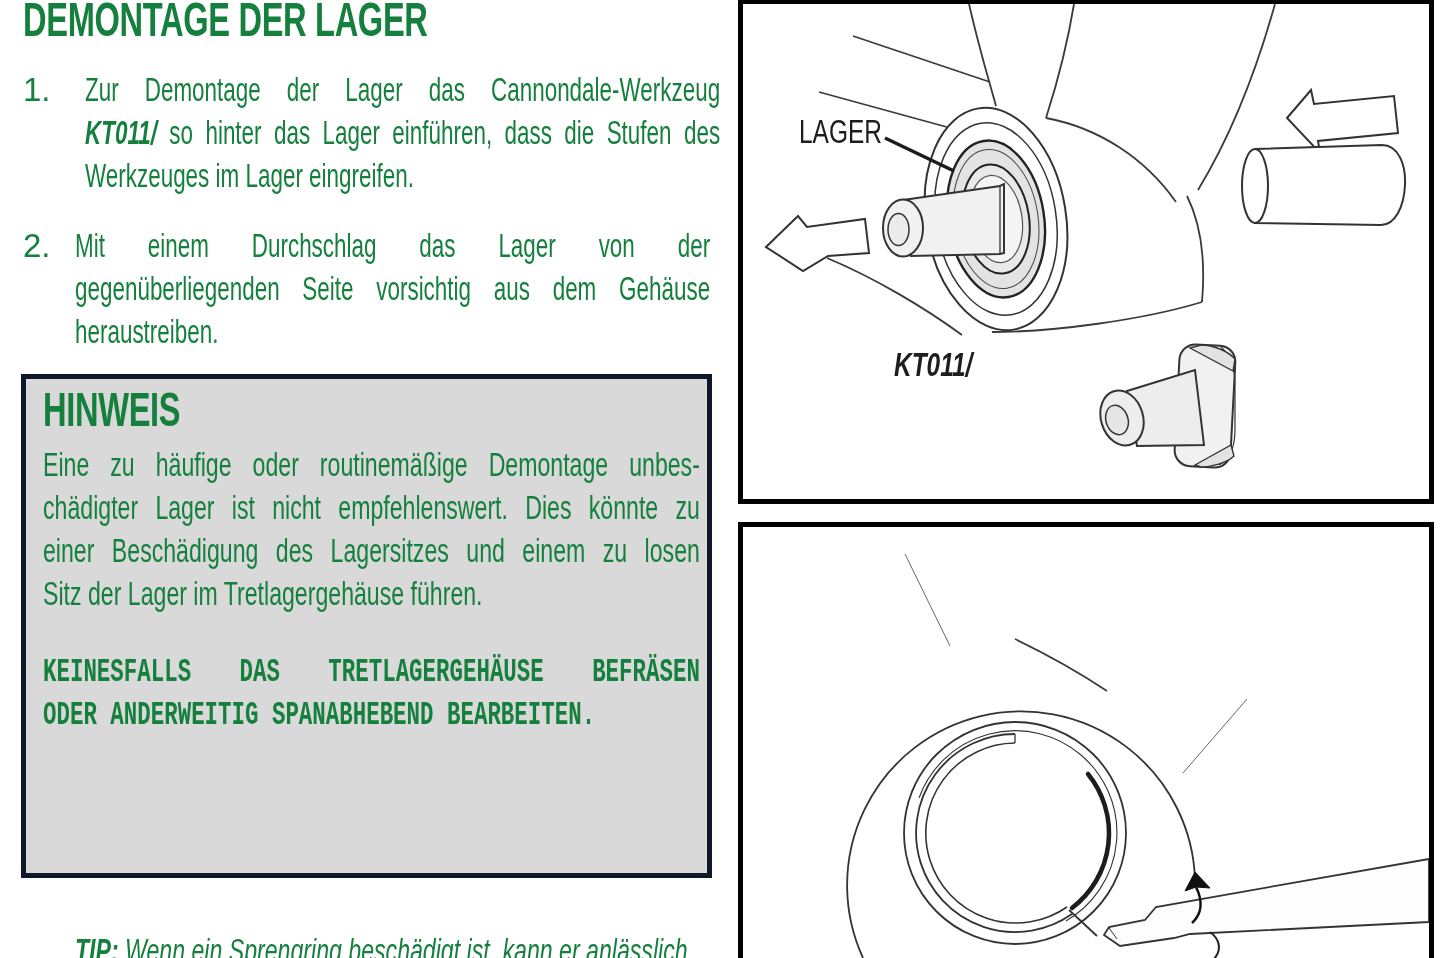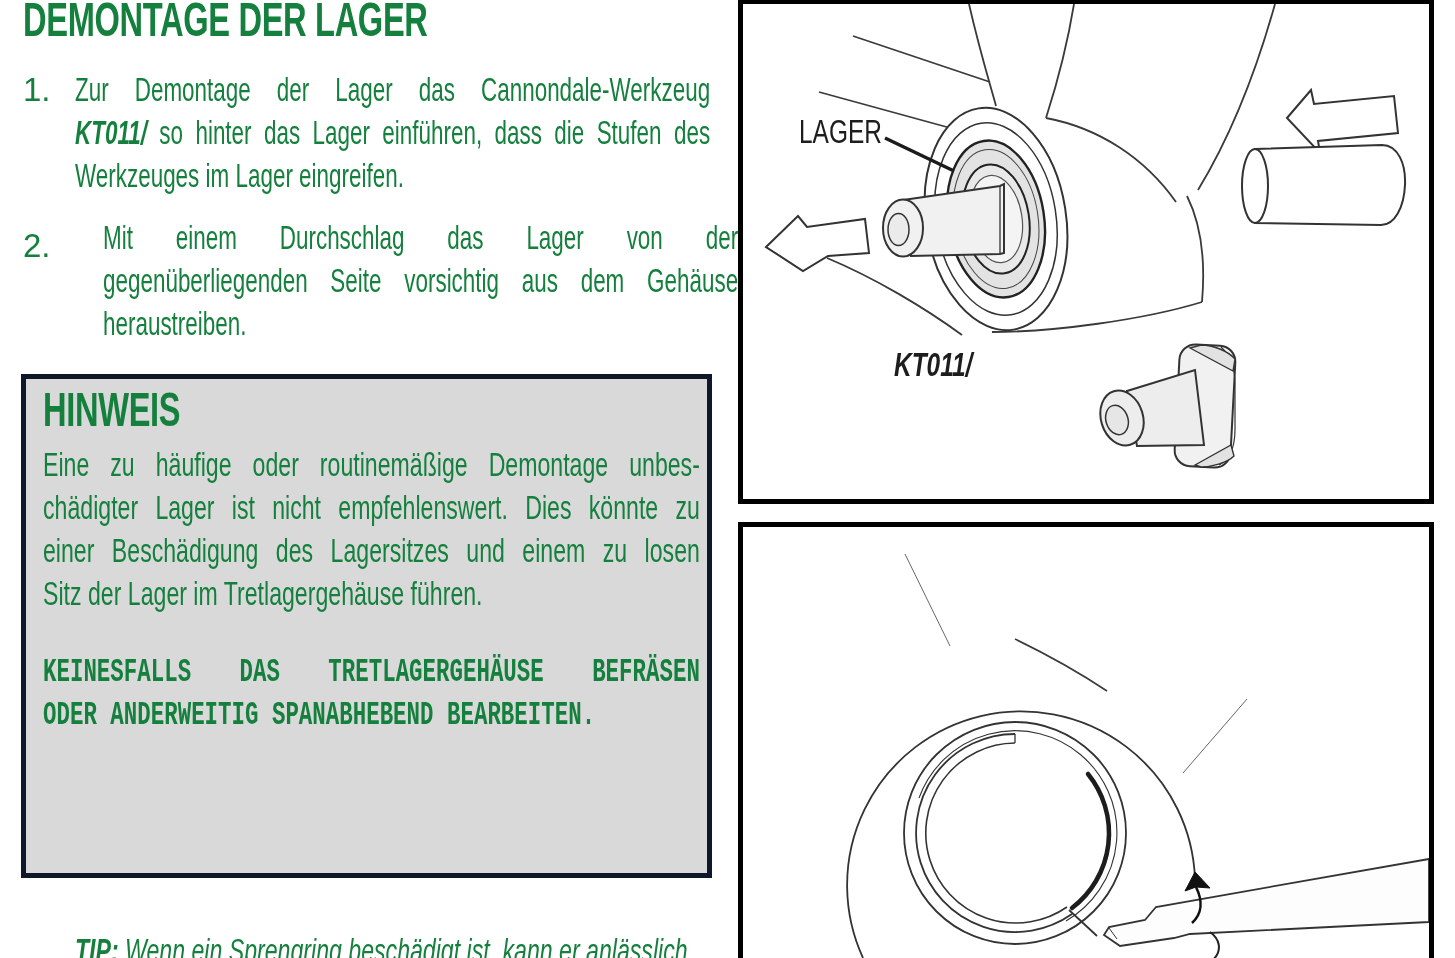--- a/index.html
+++ b/index.html
@@ -28,30 +28,30 @@
   .caps{font-weight:bold;}
 </style>
 </head>
 <body>
 
 <div id="page">
 
   <div class="abs cond h1" style="left:23px;top:-4px;">DEMONTAGE DER LAGER</div>
 
   <div class="abs num" style="left:23px;top:68px;">1.</div>
-  <div class="abs" style="left:75px;top:68px;">
+  <div class="abs" style="left:85px;top:68px;">
     <div class="cond body33">
       <div class="line jl w934">Zur Demontage der Lager das Cannondale-Werkzeug</div>
       <div class="line jl w934"><span class="bi">KT011/</span><span> so hinter das Lager einführen, dass die Stufen des</span></div>
       <div class="line ll w934">Werkzeuges im Lager eingreifen.</div>
     </div>
   </div>
 
   <div class="abs num" style="left:23px;top:224px;">2.</div>
-  <div class="abs" style="left:75px;top:216px;margin-left:28px;">
+  <div class="abs" style="left:75px;top:224px;">
     <div class="cond body33">
       <div class="line jl w934">Mit einem Durchschlag das Lager von der</div>
       <div class="line jl w934">gegenüberliegenden Seite vorsichtig aus dem Gehäuse</div>
       <div class="line ll w934">heraustreiben.</div>
     </div>
   </div>
 
   <div id="noticeBox">
     <div class="abs cond h1" style="left:17px;top:7px;">HINWEIS</div>
     <div class="abs" style="left:17px;top:64px;">

